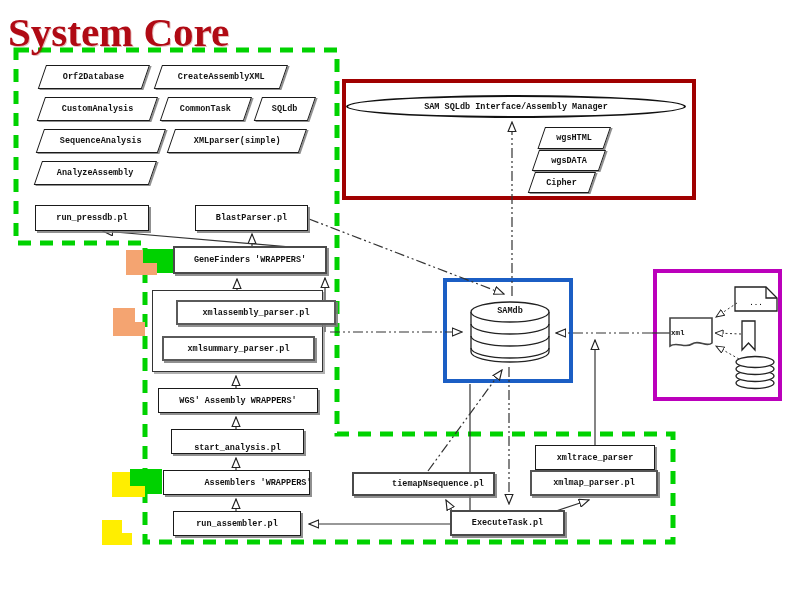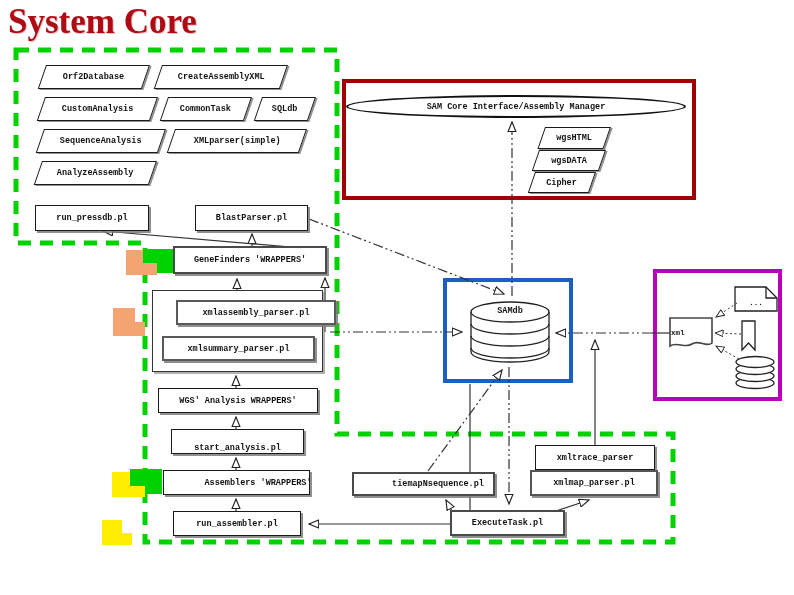--- a/index.html
+++ b/index.html
@@ -6,23 +6,23 @@
     --green:#00d200; --red:#a00000; --blue:#1b5ec4; --purple:#bb00bb;
     --orange:#f4a471; --yellow:#ffee00; --title:#b00a14;
   }
   html,body{margin:0;padding:0;}
   body{
     width:794px;height:595px;position:relative;background:#fff;overflow:hidden;
     font-family:"Liberation Mono","DejaVu Sans Mono",monospace;
   }
   #stage{position:absolute;inset:0;width:794px;height:595px;}
   .title{
-    position:absolute;left:8px;top:2px;z-index:5;
+    position:absolute;left:8px;top:8px;z-index:5;
     font-family:"Liberation Serif","DejaVu Serif",serif;
-    font-size:35px;font-weight:bold;color:var(--title);
+    font-size:41px;font-weight:bold;color:var(--title);
     text-shadow:1px 1px 0 rgba(160,0,0,.25);
   }
   .frame{position:absolute;z-index:1;box-sizing:border-box;background:transparent;}
   #frame-red{left:342px;top:79px;width:354px;height:121px;border:4px solid var(--red);}
   #frame-blue{left:443px;top:278px;width:130px;height:105px;border:4px solid var(--blue);}
   #frame-purple{left:653px;top:269px;width:129px;height:132px;border:4px solid var(--purple);}
   svg#wires{position:absolute;left:0;top:0;z-index:2;}
   .sq{position:absolute;z-index:3;}
   .procbox,.para,.ellipse,.minilabel{
     position:absolute;z-index:4;box-sizing:border-box;background:#fff;
@@ -194,41 +194,41 @@
       <span>wgsHTML</span>
     </div>
   <div class="para" id="n-wgsdata">
       <span>wgsDATA</span>
     </div>
   <div class="para" id="n-cipher">
       <span>Cipher</span>
     </div>
 
   <div class="ellipse" id="n-sam-ui">
-      <span>SAM Core Interface/Assembly Manager</span>
+      <span>SAM SQLdb Interface/Assembly Manager</span>
     </div>
 
   <div class="procbox" id="n-run-pressdb">
       <span>run_pressdb.pl</span>
     </div>
   <div class="procbox" id="n-blastparser">
       <span>BlastParser.pl</span>
     </div>
   <div class="procbox thick" id="n-genefinders">
       <span>GeneFinders 'WRAPPERS'</span>
     </div>
   <div class="procbox container" id="n-xmlcontainer"></div>
   <div class="procbox" id="n-xmlassembly">
       <span>xmlassembly_parser.pl</span>
     </div>
   <div class="procbox" id="n-xmlsummary">
       <span>xmlsummary_parser.pl</span>
     </div>
   <div class="procbox" id="n-wgsanalysis">
-      <span>WGS' Analysis WRAPPERS'</span>
+      <span>WGS' Assembly WRAPPERS'</span>
     </div>
   <div class="procbox" id="n-startanalysis">
       <span>start_analysis.pl</span>
     </div>
   <div class="procbox" id="n-assemblers">
       <span>Assemblers 'WRAPPERS'</span>
     </div>
   <div class="procbox" id="n-runassembler">
       <span>run_assembler.pl</span>
     </div>

